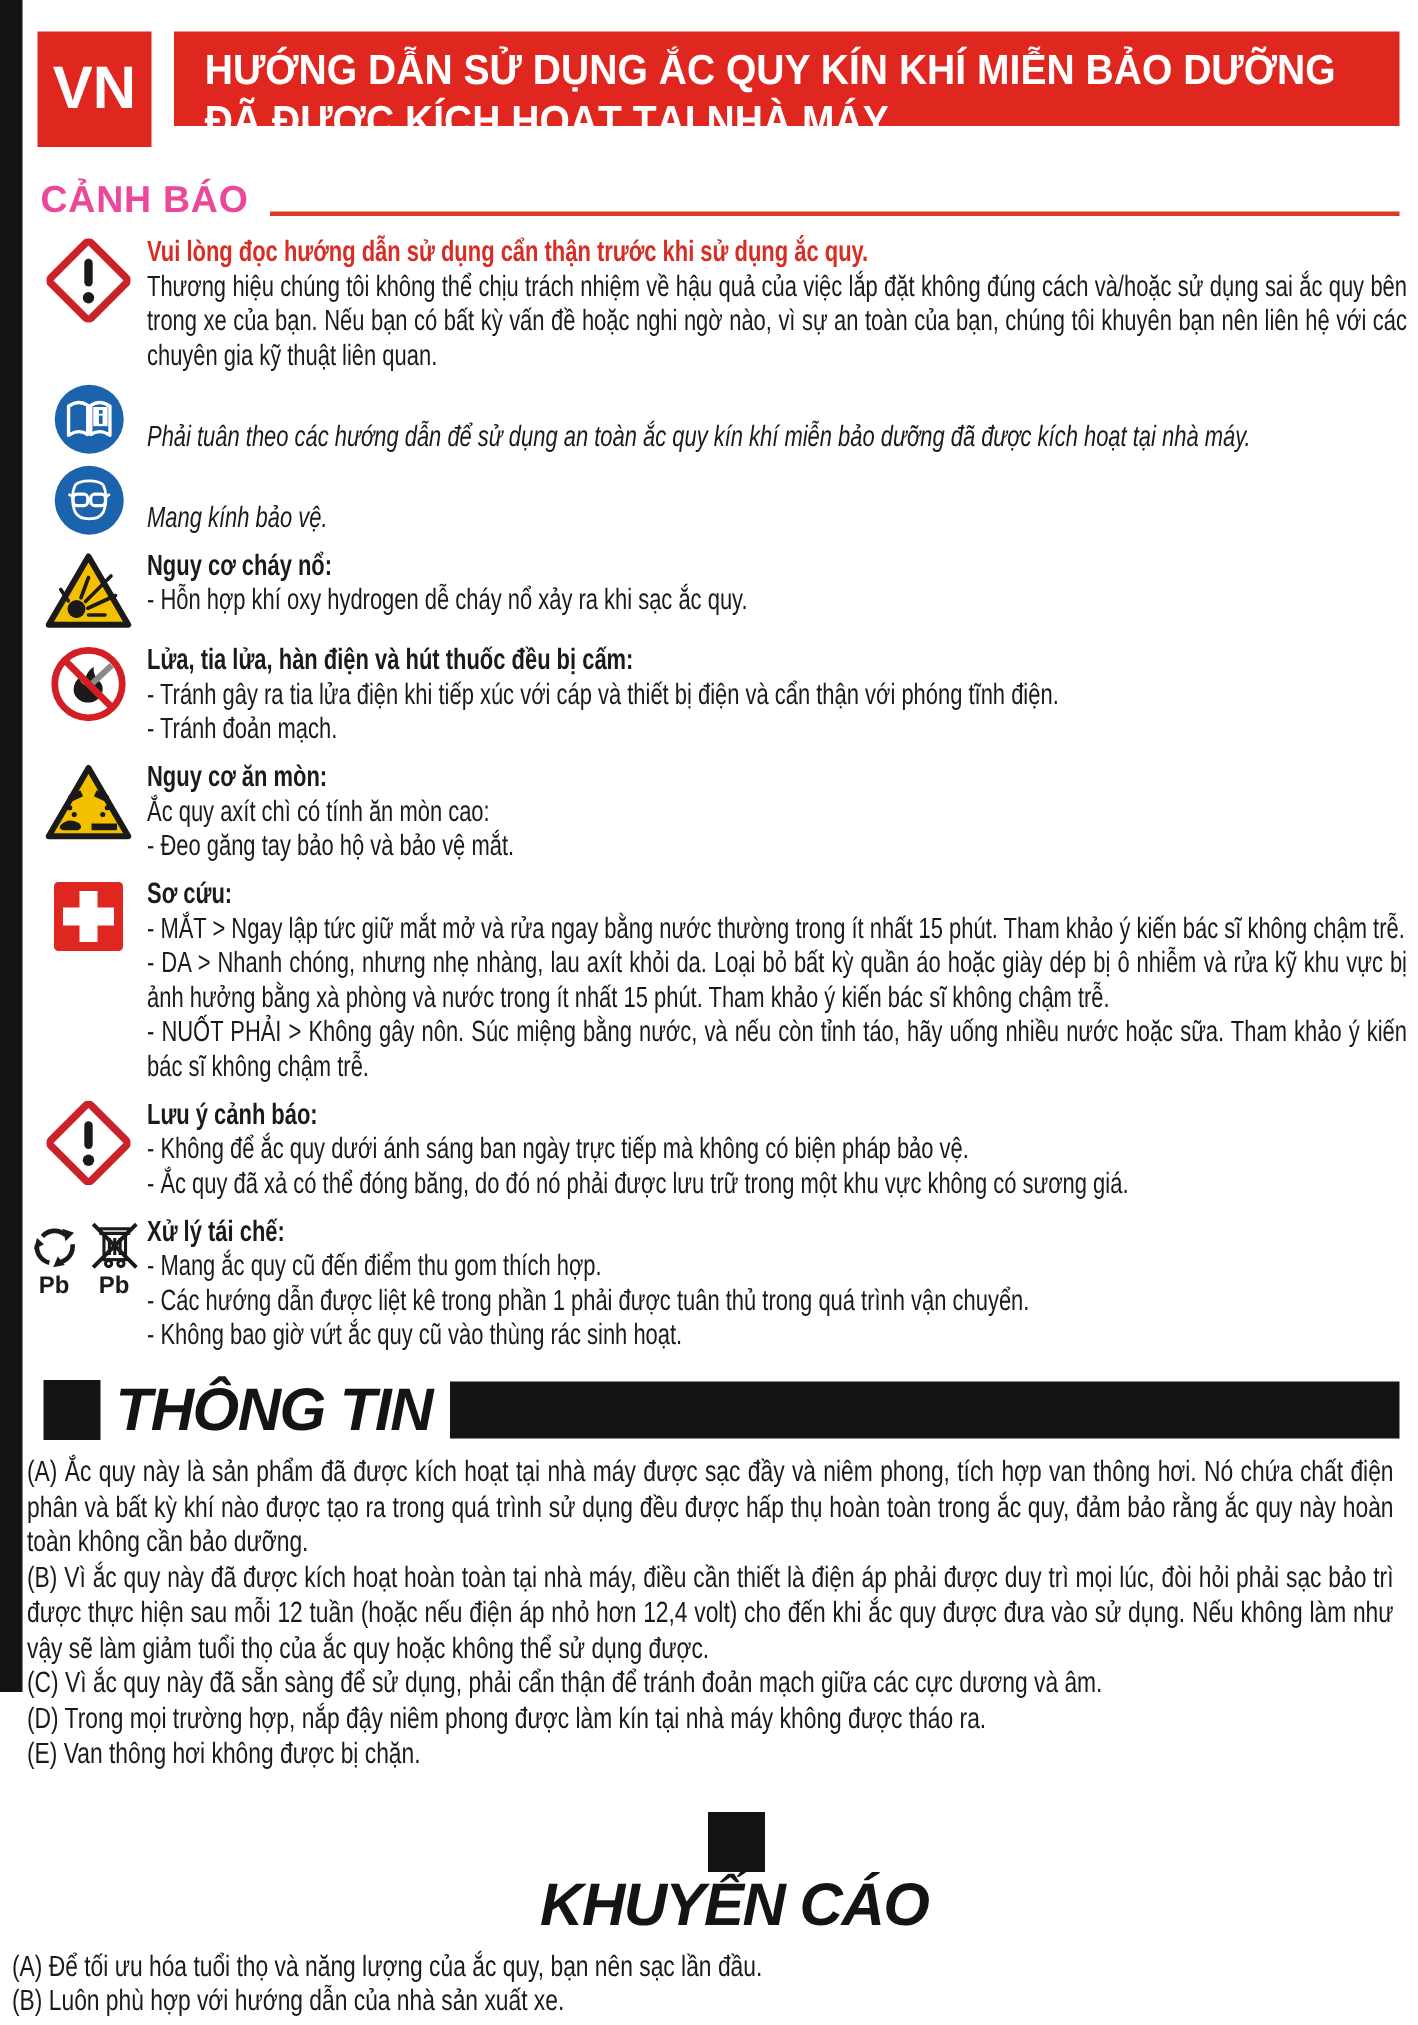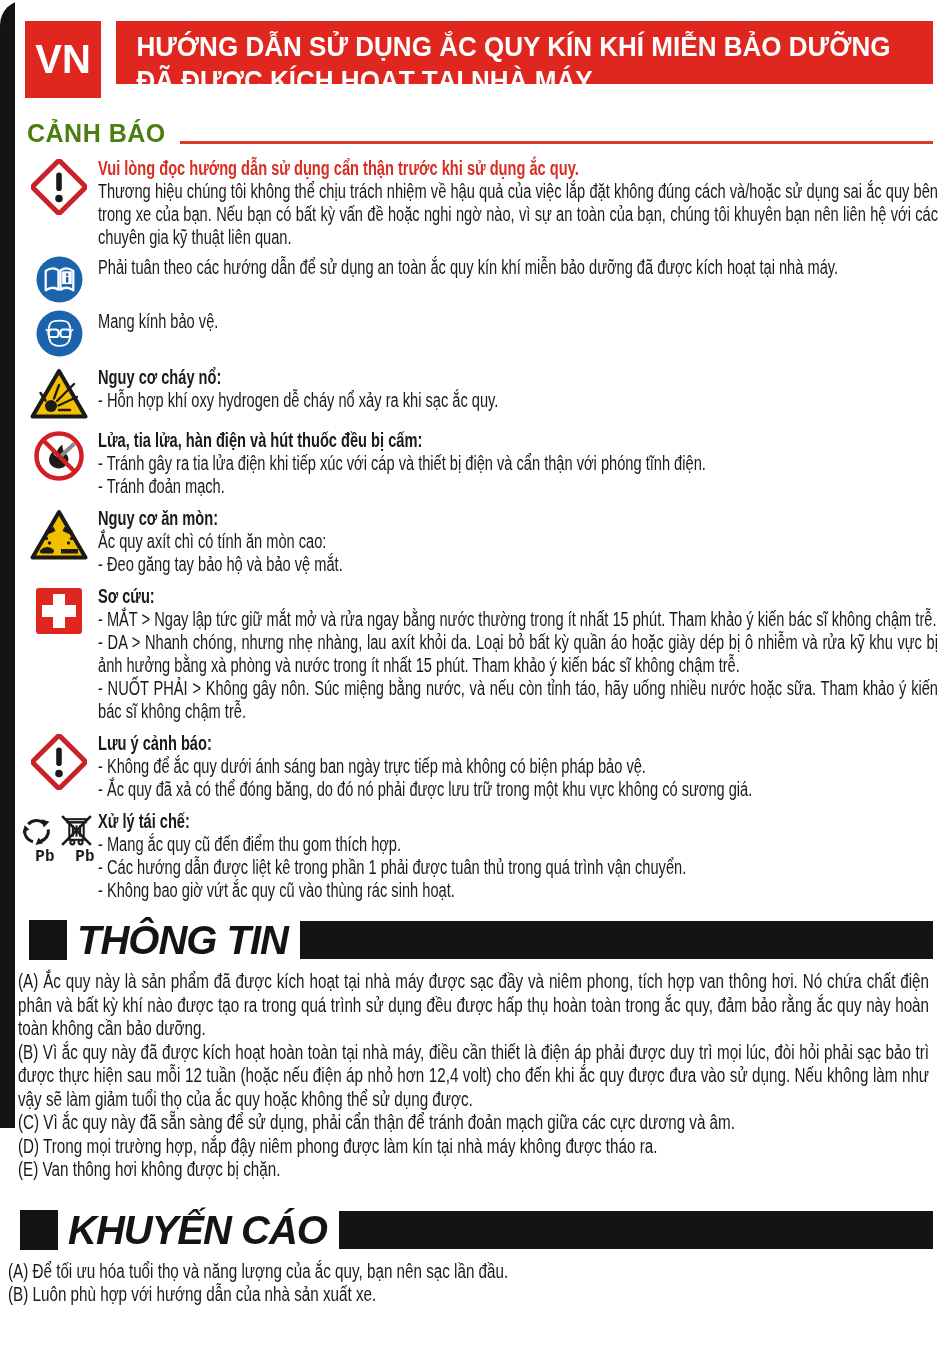--- a/index.html
+++ b/index.html
@@ -1,56 +1,56 @@
 <!DOCTYPE html>
 <html><head>
 <meta charset="utf-8">
 <style>
   html,body{margin:0;padding:0;background:#ffffff;}
   .page{position:relative;width:945px;height:1350px;background:#fff;overflow:hidden;
-        font-family:"Liberation Sans", sans-serif;color:#1c1a19;border-radius:25px;}
+        font-family:"Liberation Sans", sans-serif;color:#1c1a19;}
   .edge-bar{position:absolute;left:0;top:0;width:15px;height:1128px;background:#161412;}
 
   
   .header{display:flex;align-items:flex-start;gap:15px;padding:21px 12px 0 25px;}
   .vn-badge{width:76px;height:77px;background:#e0271f;color:#fff;display:flex;align-items:center;
             justify-content:center;font-size:40px;font-weight:bold;flex:none;}
   .title-band{flex:1;background:#e0271f;color:#fff;height:63px;overflow:hidden;}
   .title-inner{width:880px;transform:scaleX(.93);transform-origin:0 0;
                font-size:28px;font-weight:bold;line-height:34px;padding:9px 0 0 22px;}
 
   
   .warn-head{display:flex;align-items:flex-end;margin:21px 12px 4px 27px;}
-  .warn-head h2{margin:0;font-size:25px;font-weight:bold;color:#4d7c0f;letter-spacing:.5px;}
+  .warn-head h2{margin:0;font-size:25px;font-weight:bold;color:#ec4899;letter-spacing:.5px;}
   .warn-rule{flex:1;border-bottom:3px solid #da3a28;margin:0 0 4px 14px;}
 
   
   .items{padding:0 12px 0 20px;}
   .item{display:flex;margin-top:9px;}
-  .item.center{align-items:flex-start;margin-top:7px;}
+  .item.center{align-items:flex-end;margin-top:7px;font-style:italic;}
   .icon-col{width:78px;flex:none;display:flex;justify-content:center;align-items:flex-start;padding-top:2px;}
   .item.center .icon-col{align-items:center;padding-top:0;}
   .txt{flex:1;min-width:0;}
   .cx{width:1120px;transform:scaleX(.75);transform-origin:0 0;font-size:19.5px;line-height:23px;}
   .cx p{margin:0;}
   .cx .just{text-align:justify;}
   .hd{font-weight:bold;}
   .red-hd{font-weight:bold;color:#d92d23;}
   .recycle-pair{display:flex;gap:3px;margin-left:-6px;}
-  .ricon{display:flex;flex-direction:column;align-items:flex-end;font-family:Liberation Mono, monospace;}
+  .ricon{display:flex;flex-direction:column;align-items:center;}
   .pb-label{font-weight:bold;font-size:16px;line-height:15px;margin-top:1px;}
 
   
   .sec-head{display:flex;align-items:center;margin:16px 12px 6px 0;font-style:italic;}
   .sec-head .sq{width:38px;height:40px;background:#161412;flex:none;}
   .sec-head h2{margin:0 12px 0 10px;font-size:40px;line-height:44px;font-weight:bold;color:#161412;
                letter-spacing:-1px;white-space:nowrap;}
   .sec-head .bar{flex:1;height:38px;background:#161412;}
   .sec1{margin-left:29px;}
-  .sec2{margin-left:20px;margin-top:26px;}
+  .sec2{margin-left:48px;margin-top:26px;flex-direction:column;}
 
   .info-wrap{padding:2px 12px 0 18px;}
   .advice-wrap{padding:2px 12px 0 8px;}
   .cxi{width:1168px;transform:scaleX(.78);transform-origin:0 0;font-size:19.5px;line-height:23.5px;}
   .cxi p{margin:0;}
   .cxi .just{text-align:justify;}
 </style>
 </head>
 <body>
 

